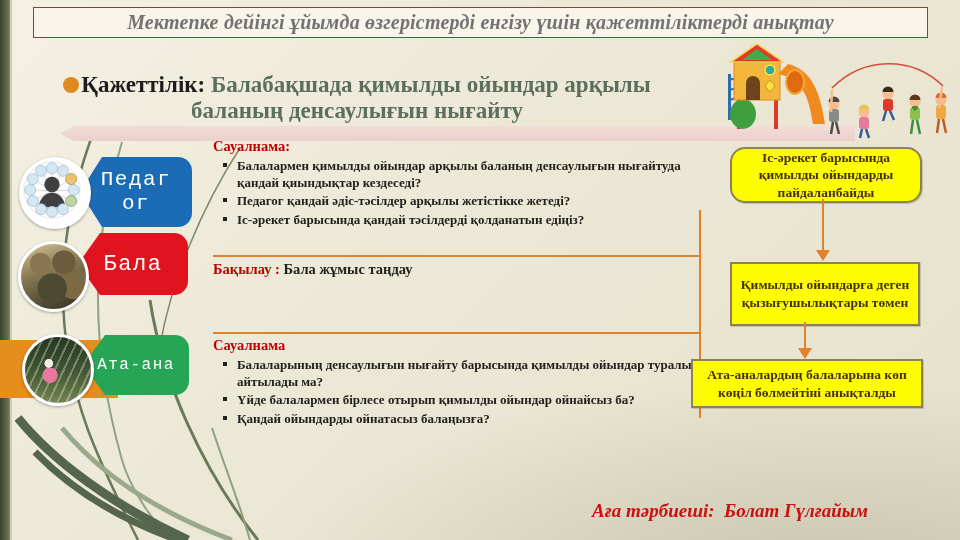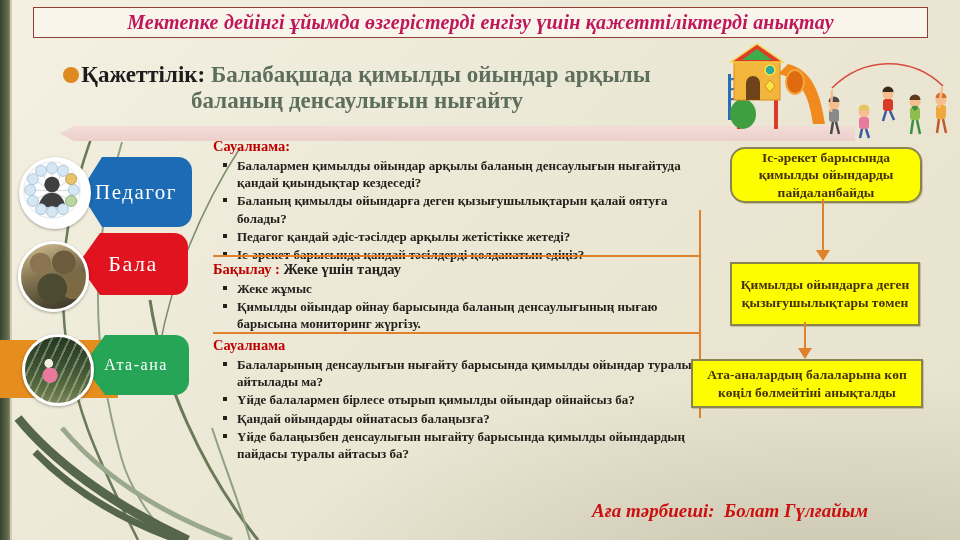--- a/index.html
+++ b/index.html
@@ -14,34 +14,34 @@
   
   #left-strip{left:0;top:0;width:10px;height:540px;
     background:linear-gradient(90deg,#39422f 0%,#5c6849 70%,#7c8866 100%);
     border-right:2px solid #cfcbb6;z-index:3;}
   
   #grass{left:0;top:0;width:960px;height:540px;z-index:1;pointer-events:none;}
   
   #title-box{left:33px;top:7px;width:893px;height:29px;
     background:#faf5ea;border:1px solid #8f3f36;z-index:4;
     display:flex;align-items:center;justify-content:center;}
-  #title-box .t{font-style:italic;font-weight:bold;font-size:20px;color:#be185d;letter-spacing:.2px;white-space:nowrap;}
-  
-  #need{left:42px;top:62px;width:630px;z-index:4;text-align:center;line-height:26px;
+  #title-box .t{font-style:italic;font-weight:bold;font-size:20px;color:#737373;letter-spacing:.2px;white-space:nowrap;}
+  
+  #need{left:42px;top:72px;width:630px;z-index:4;text-align:center;line-height:26px;
     font-weight:bold;font-size:23px;}
   #need .bullet{display:inline-block;width:16px;height:16px;border-radius:50%;
     background:#df8a1f;vertical-align:-1px;margin-right:2px;}
   #need .lbl{color:#1c1c1c;}
   #need .txt{color:#5d6e5d;}
   
   #ribbon{left:60px;top:126px;width:795px;height:15px;z-index:2;
     background:linear-gradient(180deg,#f3dcd8 0%,#eccfca 100%);
     clip-path:polygon(14px 0,100% 0,100% 100%,14px 100%,0 50%);}
   
-  .actor-box{z-index:4;color:#fff;font-family:Liberation Serif, serif;
+  .actor-box{z-index:4;color:#fff;font-family:Liberation Mono, monospace;
     display:flex;align-items:center;justify-content:center;text-align:center;
     letter-spacing:1.5px;border-radius:0 14px 14px 0;}
   .actor-arrow{clip-path:polygon(22px 0,100% 0,100% 100%,22px 100%,0 50%);}
   #box-pedagog{left:80px;top:157px;width:112px;height:70px;background:#1b6cb5;font-size:21px;}
   #box-pedagog .lab{width:84px;line-height:1.15;overflow-wrap:anywhere;}
   #box-bala{left:78px;top:233px;width:110px;height:62px;background:#e0131f;font-size:22px;}
   #box-ataana{left:83px;top:335px;width:106px;height:60px;background:#27a557;font-size:16px;}
   #orange-band{left:0;top:340px;width:118px;height:58px;background:#e58d1d;z-index:3;}
   .photo{border-radius:50%;border:3px solid #fff;box-shadow:0 1px 3px rgba(0,0,0,.35);z-index:5;}
   #ph-pedagog{left:19px;top:157px;width:66px;height:66px;background:#fff;}
@@ -170,45 +170,39 @@
   <div id="orange-band" class="abs"></div>
   <div id="box-ataana" class="abs actor-box actor-arrow">
     <span>Ата-ана</span>
   </div>
   <div id="ph-ataana" class="abs photo"></div>
 
   <div id="block1" class="abs tblock">
     <span class="head">Сауалнама:</span>
     <ul>
       <li>Балалармен қимылды ойындар арқылы баланың денсаулығын нығайтуда қандай қиындықтар кездеседі?</li>
-      <li>Баланың қимылды ойындарға деген қызығушылықтарын қалай оятуға болады?</li>
       <li>Педагог қандай әдіс-тәсілдер арқылы жетістікке жетеді?</li>
       <li>Іс-әрекет барысында қандай тәсілдерді қолданатын едіңіз?</li>
     </ul>
   </div>
 
   <div id="sep1" class="abs sep"></div>
 
   <div id="block2" class="abs tblock">
-    <span class="head">Бақылау :</span><span class="headsfx"> Жеке үшін таңдау</span>
-    <ul>
-      <li>Жеке жұмыс</li>
-      <li>Қимылды ойындар  ойнау барысында баланың денсаулығының нығаю барысына мониторинг жүргізу.</li>
-    </ul>
+    <span class="head">Бақылау :</span><span class="headsfx"> Бала жұмыс таңдау</span>
   </div>
 
   <div id="sep2" class="abs sep"></div>
 
   <div id="block3" class="abs tblock">
     <span class="head">Сауалнама</span>
     <ul>
       <li>Балаларының денсаулығын нығайту барысында қимылды ойындар туралы айтылады ма?</li>
       <li>Үйде балалармен бірлесе отырып қимылды ойындар  ойнайсыз ба?</li>
       <li>Қандай ойындарды ойнатасыз балаңызға?</li>
-      <li>Үйде балаңызбен денсаулығын нығайту барысында қимылды ойындардың пайдасы туралы айтасыз ба?</li>
     </ul>
   </div>
 
   <div id="vline" class="abs"></div>
 
   <div id="finding1" class="abs finding">
     <span>Іс-әрекет барысында қимылды ойындарды пайдаланбайды</span>
   </div>
   <div id="arrow1-stem" class="abs arrow-stem"></div>
   <div id="arrow1-head" class="abs arrow-head"></div>

